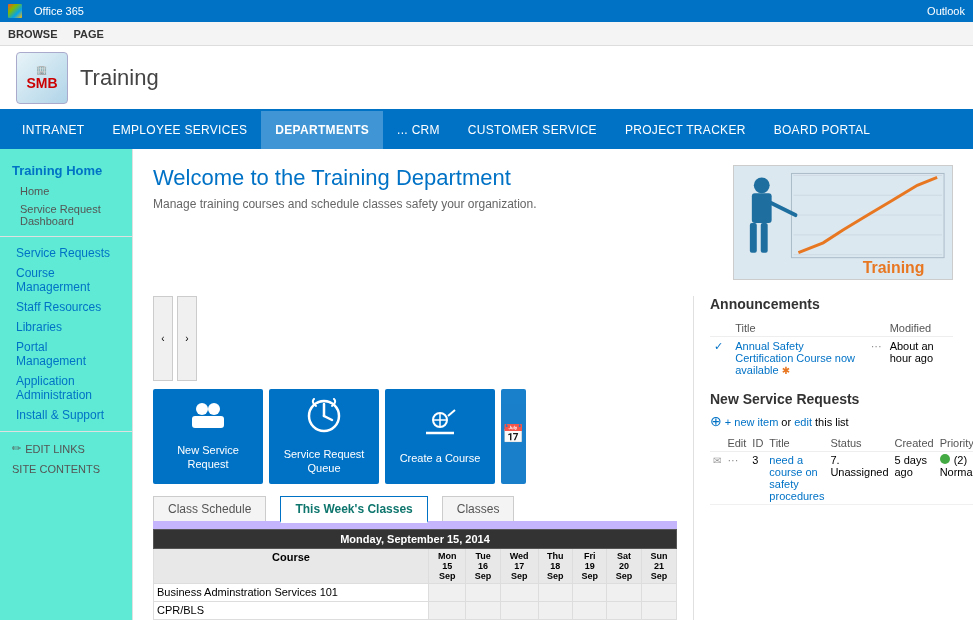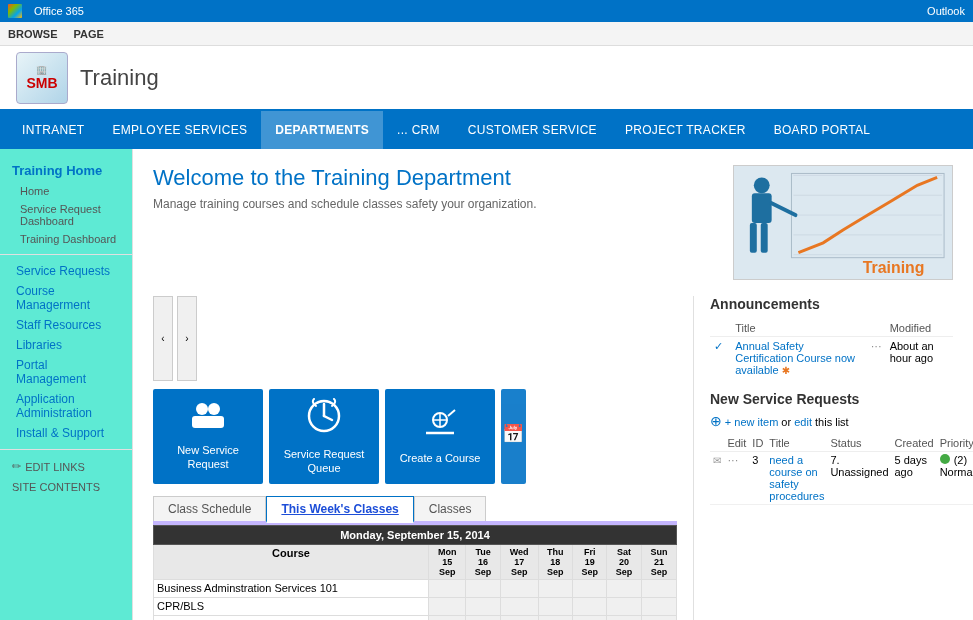--- a/index.html
+++ b/index.html
@@ -46,23 +46,23 @@
     .welcome-title { font-size: 22px; color: #0072c6; font-weight: 300; margin-bottom: 6px; }
     .welcome-sub { font-size: 12px; color: #666; }
     .training-image { width: 220px; height: 115px; border: 1px solid #ccc; background: #e8f0f8; position: relative; flex-shrink: 0; overflow: hidden; display: flex; align-items: center; justify-content: center; }
     .tile-nav-arrow { width: 20px; height: 85px; background: #f0f0f0; border: 1px solid #ccc; display: flex; align-items: center; justify-content: center; cursor: pointer; font-size: 10px; flex-shrink: 0; margin-top: 0; }
     .tiles-container { display: flex; gap: 6px; overflow: hidden; }
     .tile { width: 110px; height: 95px; background: #0072c6; color: #fff; display: flex; flex-direction: column; align-items: center; justify-content: center; cursor: pointer; border-radius: 2px; position: relative; }
     .tile-icon { font-size: 28px; margin-bottom: 6px; }
     .tile-label { font-size: 11px; text-align: center; line-height: 1.3; padding: 0 4px; }
 
     
-    .tabs-row { display: flex; gap: 0; margin-bottom: 0; border-bottom: 4px solid #c4b5fd; align-items: flex-end; }
+    .tabs-row { display: flex; gap: 14px; margin-bottom: 0; border-bottom: 8px solid #c4b5fd; align-items: flex-end; }
     .tab { padding: 5px 14px; font-size: 12px; cursor: pointer; border: 1px solid #ccc; border-bottom: none; background: #f4f4f4; color: #555; }
-    .tab.active { background: #fff; border-color: #0072c6; color: #1d4ed8; font-weight: 600; border-bottom: 2px solid #fff; margin-bottom: -2px; text-decoration: underline; }
+    .tab.active { background: #fff; border-color: #0072c6; color: #0f766e; font-weight: 600; border-bottom: 2px solid #fff; margin-bottom: -2px; }
 
     
     .schedule-table { width: 100%; border-collapse: collapse; font-size: 11px; margin-top: 0; }
     .schedule-table th { background: #333; color: #fff; text-align: center; padding: 3px 2px; border: 1px solid #555; font-weight: 600; }
     .schedule-table td { border: 1px solid #ddd; padding: 2px 3px; vertical-align: top; height: 18px; }
     .schedule-table td.course-name { background: #fff; }
     .schedule-table td.day-cell { background: #f0f0f0; }
     .schedule-table .header-row td { background: #e8e8e8; font-weight: 600; text-align: center; }
 
     
@@ -120,21 +120,20 @@
   <div class="nav-item">PROJECT TRACKER</div>
   <div class="nav-item">BOARD PORTAL</div>
 </nav>
 
 <div class="main">
 
   <div class="sidebar">
     <div class="sidebar-section-title">Training Home</div>
     <div class="sidebar-item sub">Home</div>
     <div class="sidebar-item sub">Service Request Dashboard</div>
-    <div class="sidebar-item sub">Training Dashboard</div>
     <hr class="sidebar-divider">
     <div class="sidebar-item">Service Requests</div>
     <div class="sidebar-item">Course Managerment</div>
     <div class="sidebar-item">Staff Resources</div>
     <div class="sidebar-item">Libraries</div>
     <div class="sidebar-item">Portal Management</div>
     <div class="sidebar-item">Application Administration</div>
     <div class="sidebar-item">Install &amp; Support</div>
     <hr class="sidebar-divider">
     <div class="sidebar-edit">

